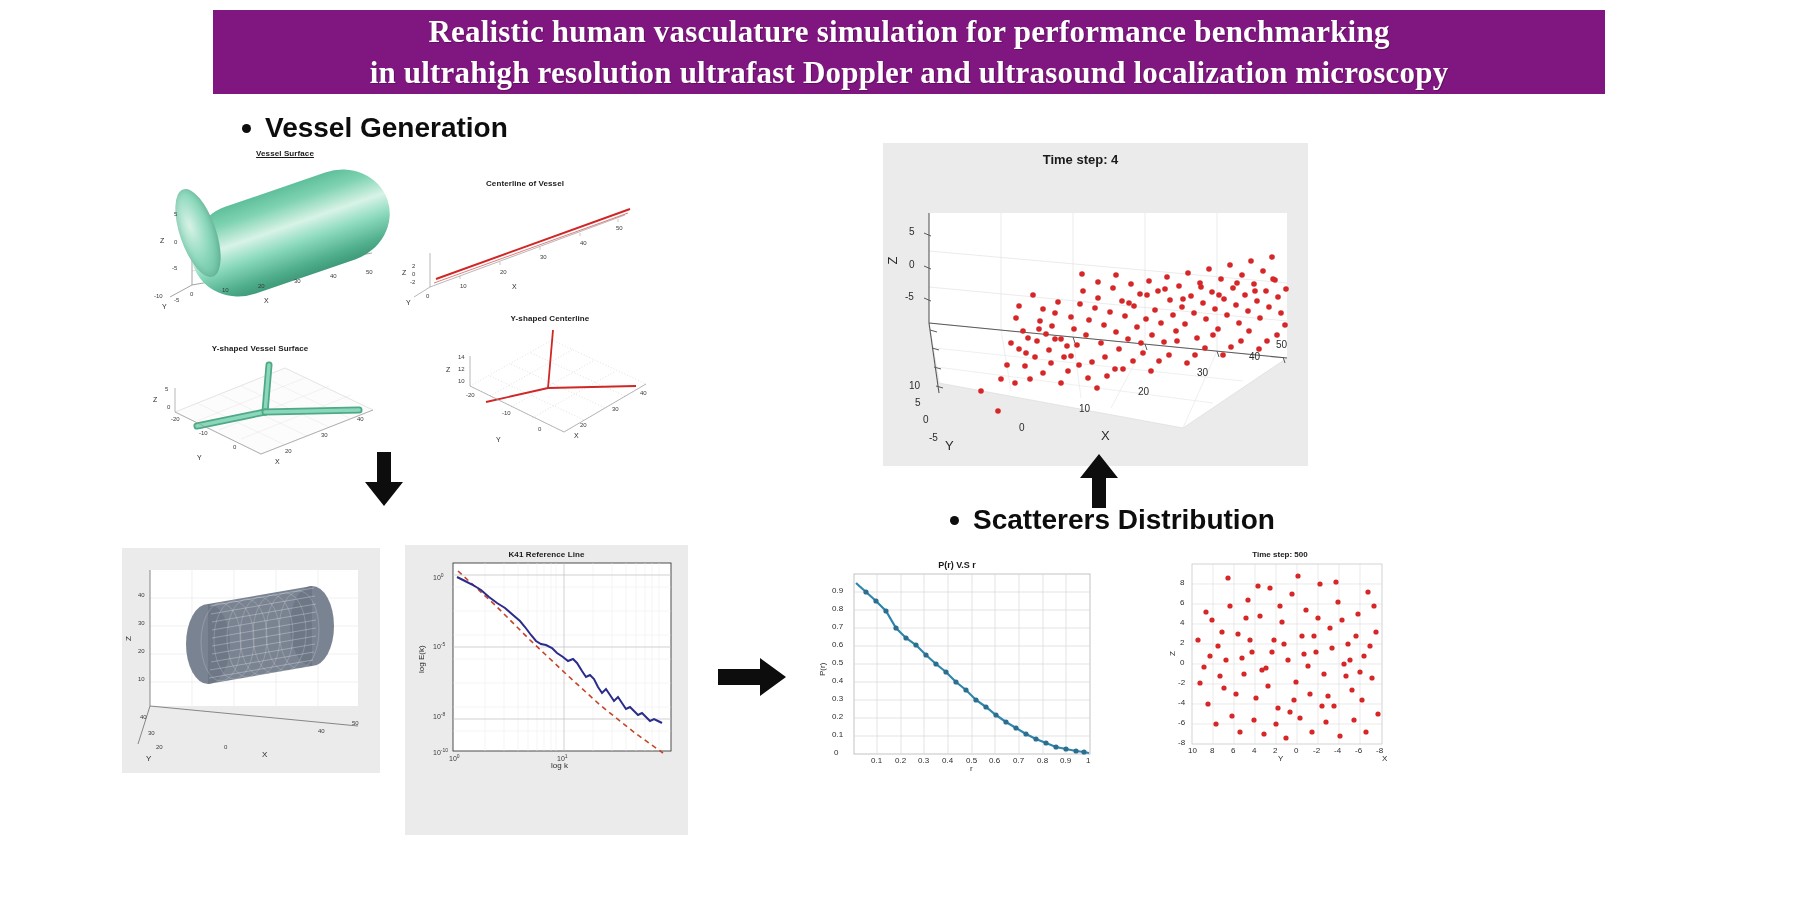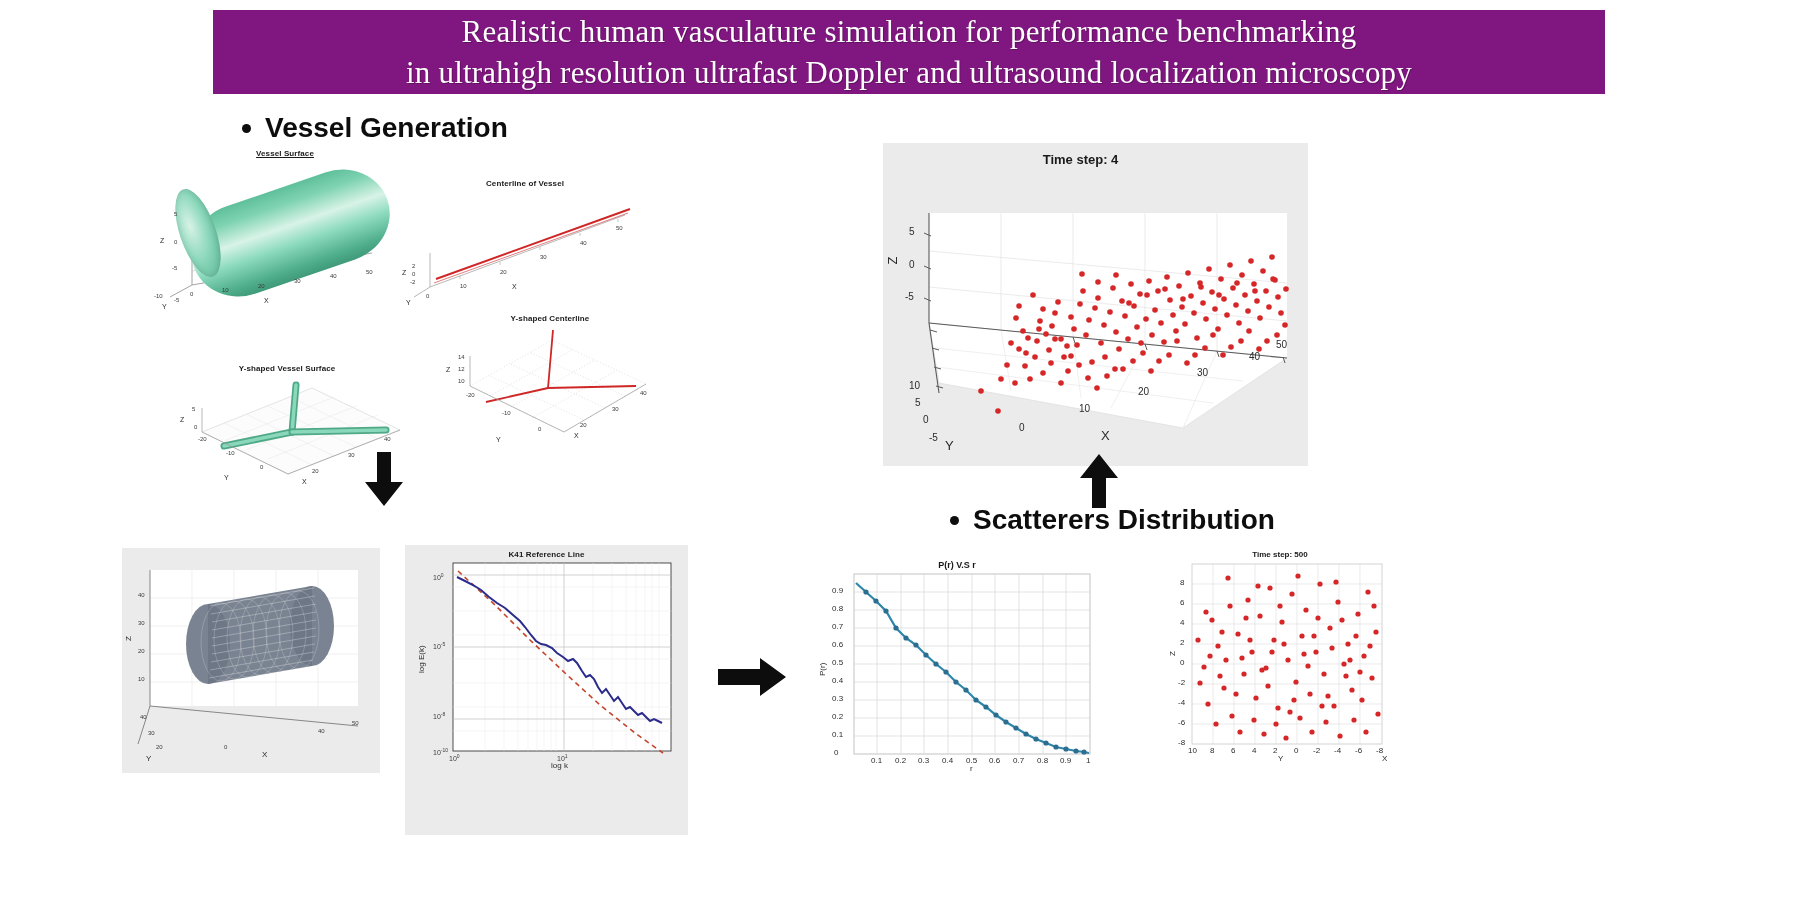--- a/index.html
+++ b/index.html
@@ -14,21 +14,21 @@
 
   
   .title-banner{
     position:absolute;left:213px;top:10px;width:1392px;height:84px;
     background:#80167F;
     display:flex;flex-direction:column;align-items:center;justify-content:center;
     box-shadow:0 0 0 0 rgba(0,0,0,0);
   }
   .title-line{
     font-family:"Liberation Serif", serif;
-    font-weight:normal;
+    font-weight:bold;
     color:#ffffff;
     font-size:31px;
     line-height:41px;
     letter-spacing:.2px;
     white-space:nowrap;
     text-shadow:1px 1px 0 rgba(0,0,0,.25);
   }
 
   
   .heading{
@@ -71,21 +71,21 @@
     position:absolute;width:36px;height:92px;border-radius:50%;
     left:40px;top:42px;transform:rotate(-19deg);
     background:radial-gradient(ellipse at 35% 40%,#d7f2e6 0%,#8ed9bd 45%,#4dab89 100%);
     box-shadow:inset 0 0 6px rgba(0,0,0,.12);
   }
 
   
   #fig-centerline{left:400px;top:175px;width:250px;height:135px;}
 
   
-  #fig-y-surface{left:162px;top:340px;width:250px;height:130px;margin-top:20px;}
+  #fig-y-surface{left:135px;top:340px;width:250px;height:130px;}
 
   
   #fig-y-centerline{left:440px;top:310px;width:220px;height:150px;}
 
   
   #fig-ground{left:883px;top:143px;width:425px;height:323px;background:#ebebeb;}
 
   
   #fig-flow-mesh{left:122px;top:548px;width:258px;height:225px;background:#ebebeb;}
 

